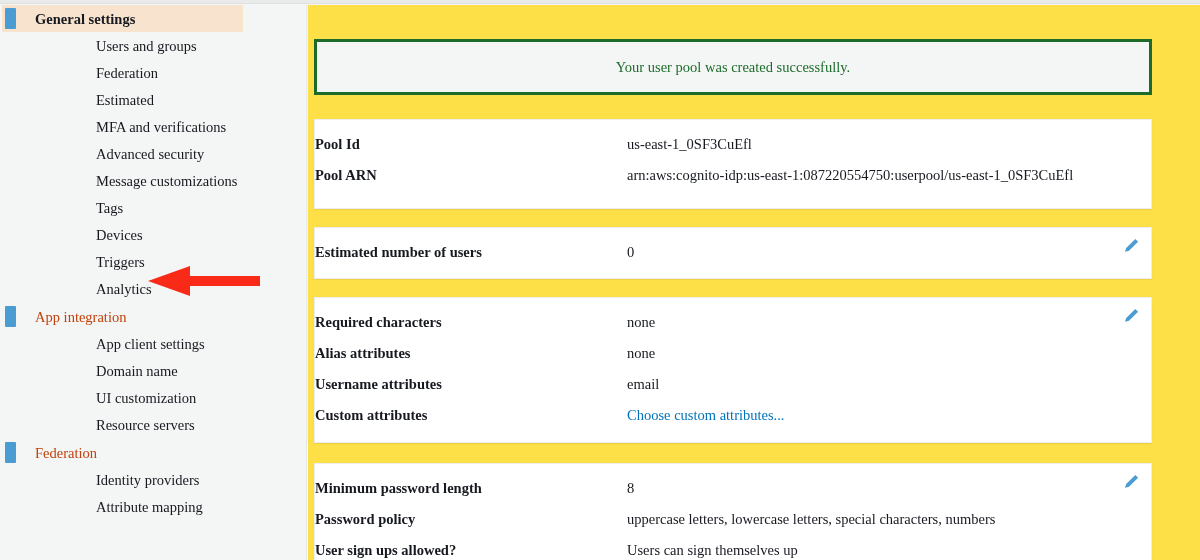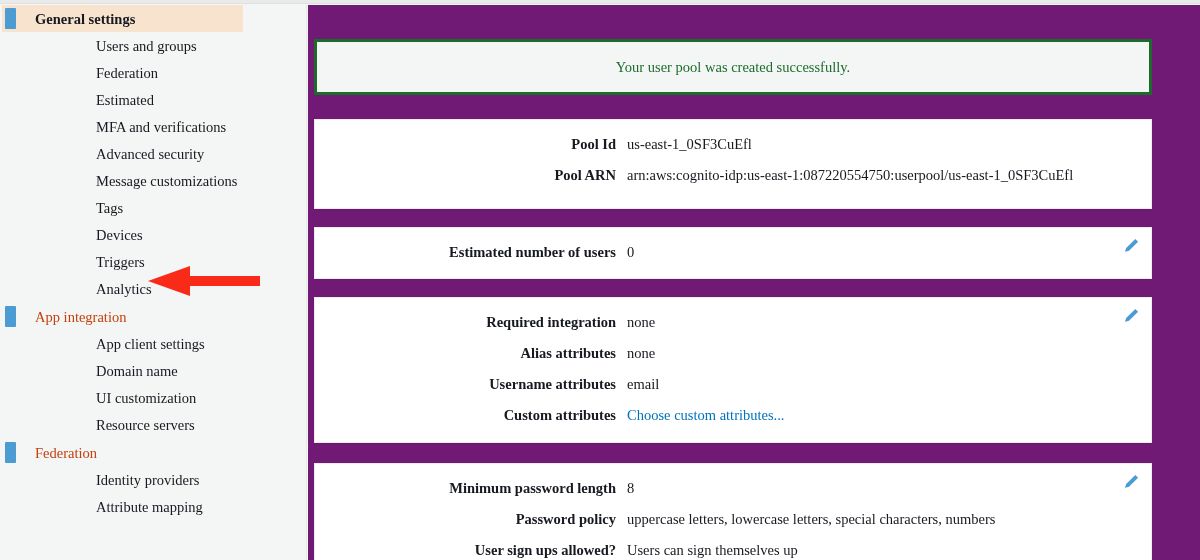--- a/index.html
+++ b/index.html
@@ -62,21 +62,21 @@
     position: absolute;
     left: 148px; top: 264px;
     width: 112px; height: 34px;
     pointer-events: none;
   }
 
   
   #main {
     position: absolute; left: 308px; top: 5px;
     width: 892px; height: 555px;
-    background: #701a75;
+    background: #fde047;
     padding: 0;
   }
   .banner {
     position: absolute; left: 6px; top: 34px;
     width: 838px; height: 56px;
     background: #f4f6f5;
     border: 3px solid #1d6b2b;
     display: flex; align-items: center; justify-content: center;
   }
   .banner-text {
@@ -92,21 +92,20 @@
     border: 1px solid #ededed;
     box-shadow: 0 1px 1px rgba(0,0,0,0.06);
   }
   .row {
     display: flex;
     align-items: flex-start;
     height: 31px;
   }
   .row .lbl {
     width: 312px;
-    text-align: right;
     font-size: 14.5px;
     font-weight: bold;
     color: #16191f;
     padding-right: 11px;
     white-space: nowrap;
   }
   .row .val {
     font-size: 14.5px;
     color: #16191f;
     white-space: nowrap;
@@ -222,21 +221,21 @@
           <div class="lbl">Estimated number of users</div>
           <div class="val">0</div>
         </div>
         <svg class="pencil" viewBox="0 0 16 16">
           <path d="M12.3 0.9 L15.1 3.7 L6.0 12.8 L2.3 13.7 L3.2 10.0 Z" fill="#4b9cd3"></path>
           <path d="M2.3 13.7 L3.2 10.0 L5.0 11.8 Z" fill="#4b9cd3"></path>
         </svg>
       </div>
     <div class="card" id="card-attrs">
         <div class="row">
-          <div class="lbl">Required integration</div>
+          <div class="lbl">Required characters</div>
           <div class="val">none</div>
         </div>
         <div class="row">
           <div class="lbl">Alias attributes</div>
           <div class="val">none</div>
         </div>
         <div class="row">
           <div class="lbl">Username attributes</div>
           <div class="val">email</div>
         </div>

